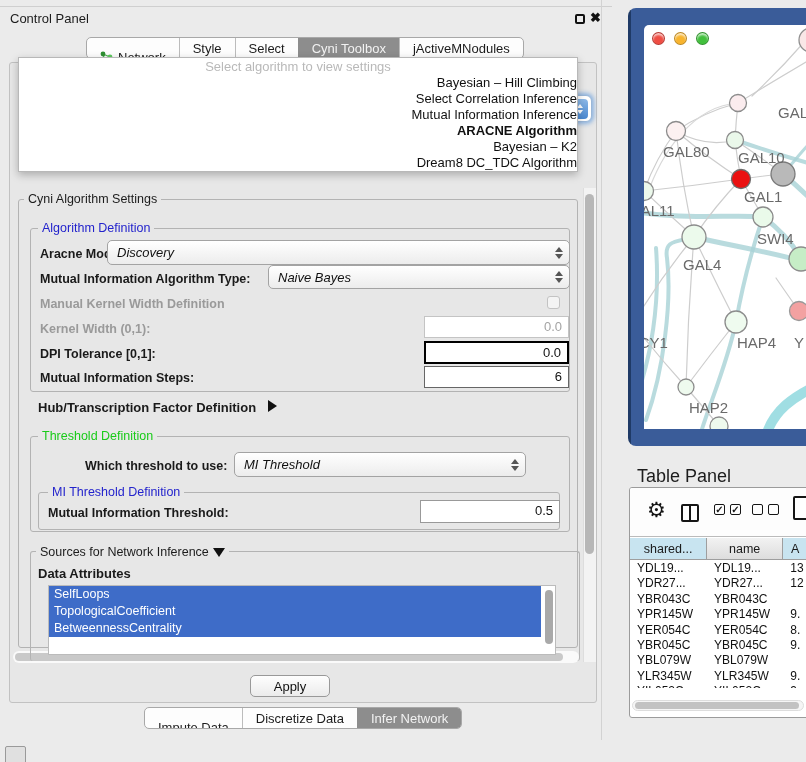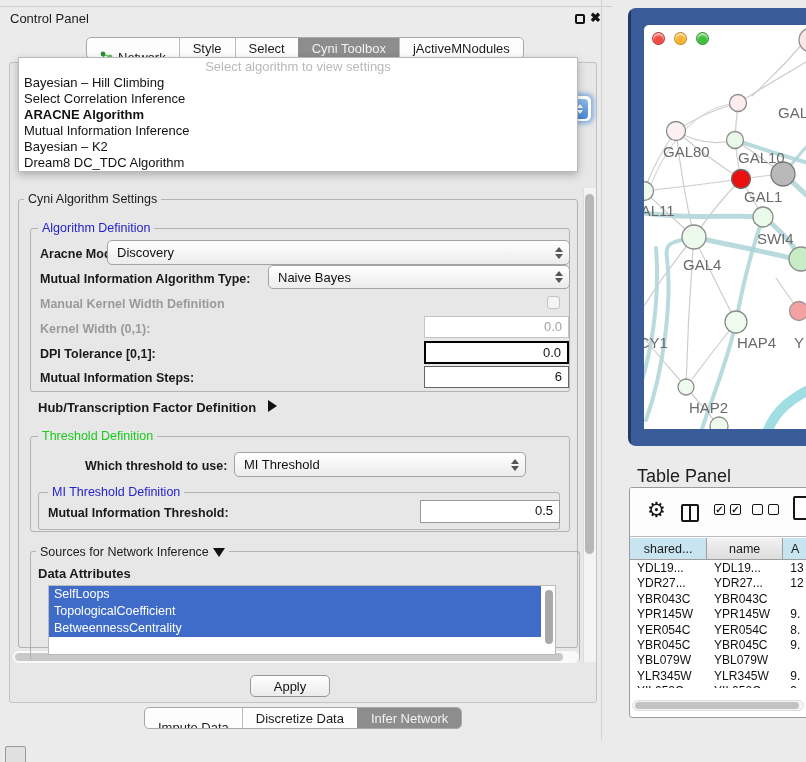--- a/index.html
+++ b/index.html
@@ -27,21 +27,21 @@
   .hsb-thumb { position:absolute; left:15px; top:653px; width:548px; height:8px; background:#c9c9c9; border-radius:5px; }
 
   
   .grp { position:absolute; border:1px solid #b3b3b3; border-radius:3px; }
   .grp-title { position:absolute; font-size:12.5px; background:#e7e7e7; padding:0 4px; white-space:nowrap; display:flex; align-items:center; gap:4px; }
   .t-black { color:#1c1c1c; } .t-blue { color:#2323cc; } .t-green { color:#19cb19; }
 
   .lbl { position:absolute; font-size:12.5px; font-weight:bold; color:#1a1a1a; white-space:nowrap; }
   .lbl.dis { color:#9a9a9a; }
 
-  .combo { position:absolute; display:flex; align-items:center; background:linear-gradient(#ffffff,#ececec); border:1px solid #a3a3a3; border-radius:5px; font-size:13px; color:#111; }
+  .combo { position:absolute; display:flex; align-items:center; background:linear-gradient(#ffffff,#ececec); border:1px solid #a3a3a3; border-radius:5px; font-size:13px; color:#111;font-style:italic; }
   .combo .cval { flex:1; padding-left:9px; white-space:nowrap; overflow:hidden; }
   .combo .stepper { width:20px; display:flex; flex-direction:column; align-items:center; justify-content:center; gap:2px; }
   .tri-up { width:0; height:0; border-left:4px solid transparent; border-right:4px solid transparent; border-bottom:5px solid #555; }
   .tri-dn { width:0; height:0; border-left:4px solid transparent; border-right:4px solid transparent; border-top:5px solid #555; }
 
   .field { position:absolute; background:#fff; border:1px solid #b5b5b5; font-size:13px; color:#111; text-align:right; padding:2px 6px 0 4px; }
   .field.dis { color:#a4a4a4; border-color:#c4c4c4; }
   .field.strong { border:2px solid #000; }
   .cbx { position:absolute; width:13px; height:13px; border:1px solid #c3c3c3; border-radius:3px; background:#f4f4f4; }
 
@@ -50,21 +50,21 @@
   .attr-vsb { position:absolute; right:3px; top:4px; width:8px; height:54px; background:#a9a9a9; border-radius:5px; }
 
   .arrow-right { display:inline-block; width:0; height:0; border-top:6px solid transparent; border-bottom:6px solid transparent; border-left:9px solid #111; }
   .arrow-down { display:inline-block; width:0; height:0; border-left:6px solid transparent; border-right:6px solid transparent; border-top:9px solid #111; }
 
   .btn { position:absolute; background:linear-gradient(#fefefe,#ebebeb); border:1px solid #999; border-radius:5px; font-size:13px; color:#111; display:flex; align-items:center; justify-content:center; }
 
   
   .popup { position:absolute; left:18px; top:57px; width:560px; height:115px; background:#fff; border:1px solid #b8b8b8; box-shadow:0 3px 8px rgba(0,0,0,.25); z-index:10; }
   .popup .ph { height:17px; text-align:center; color:#b9b9b9; font-size:13px; padding-top:1px; }
-  .popup .opt { height:16px; font-size:13px; color:#111; padding-left:5px; white-space:nowrap; }
+  .popup .opt { height:16px; font-size:13px; color:#111; padding-left:5px; white-space:nowrap;text-align:right; }
   .popup .opt.bold { font-weight:bold; }
 
   .combo-peek { position:absolute; left:565px; top:95px; width:27px; height:27px; border-radius:6px; background:#fff; border:1px solid #9ab7d8; box-shadow:0 0 4px 2px rgba(90,150,220,.65); z-index:5; }
   .combo-peek .blue { position:absolute; right:3px; top:3px; width:16px; height:20px; border-radius:4px; background:linear-gradient(#8db9e8,#4a88d0); display:flex; flex-direction:column; align-items:center; justify-content:center; gap:2px; }
   .combo-peek .wtri-up { width:0;height:0;border-left:3px solid transparent;border-right:3px solid transparent;border-bottom:4px solid #fff; }
   .combo-peek .wtri-dn { width:0;height:0;border-left:3px solid transparent;border-right:3px solid transparent;border-top:4px solid #fff; }
 
   
   .net-frame { position:absolute; left:628px; top:8px; width:178px; height:438px; border-radius:8px 0 0 8px; background:linear-gradient(90deg,#1f3a66 0px,#1f3a66 3px,#3a5c99 3px); }
   .net-window { position:absolute; left:16px; top:17px; width:162px; height:404px; background:#fff; border-radius:5px 0 0 0; overflow:hidden; }
@@ -225,22 +225,22 @@
       <div class="segit sel">
         <span>Infer Network</span>
       </div>
     </div>
 
   <div class="popup">
     <div class="ph">Select algorithm to view settings</div>
     <div id="algo-options">
         <div class="opt">Bayesian – Hill Climbing</div>
         <div class="opt">Select Correlation Inference</div>
+        <div class="opt">Mutual Information Inference</div>
         <div class="opt bold">ARACNE Algorithm</div>
-        <div class="opt">Mutual Information Inference</div>
         <div class="opt">Bayesian – K2</div>
         <div class="opt">Dream8 DC_TDC Algorithm</div>
       </div>
   </div>
 
   <div class="net-frame">
     <div class="net-window">
       <svg id="net-svg" width="162" height="404" viewBox="644 25 162 404">
           <path d="M735,140 C765,150 790,158 812,164" stroke="#a8d2d6" stroke-width="4" fill="none" opacity="0.8" stroke-linecap="round"></path>
           <path d="M783,174 C793,182 803,192 812,200" stroke="#a8d2d6" stroke-width="5" fill="none" opacity="0.8" stroke-linecap="round"></path>

